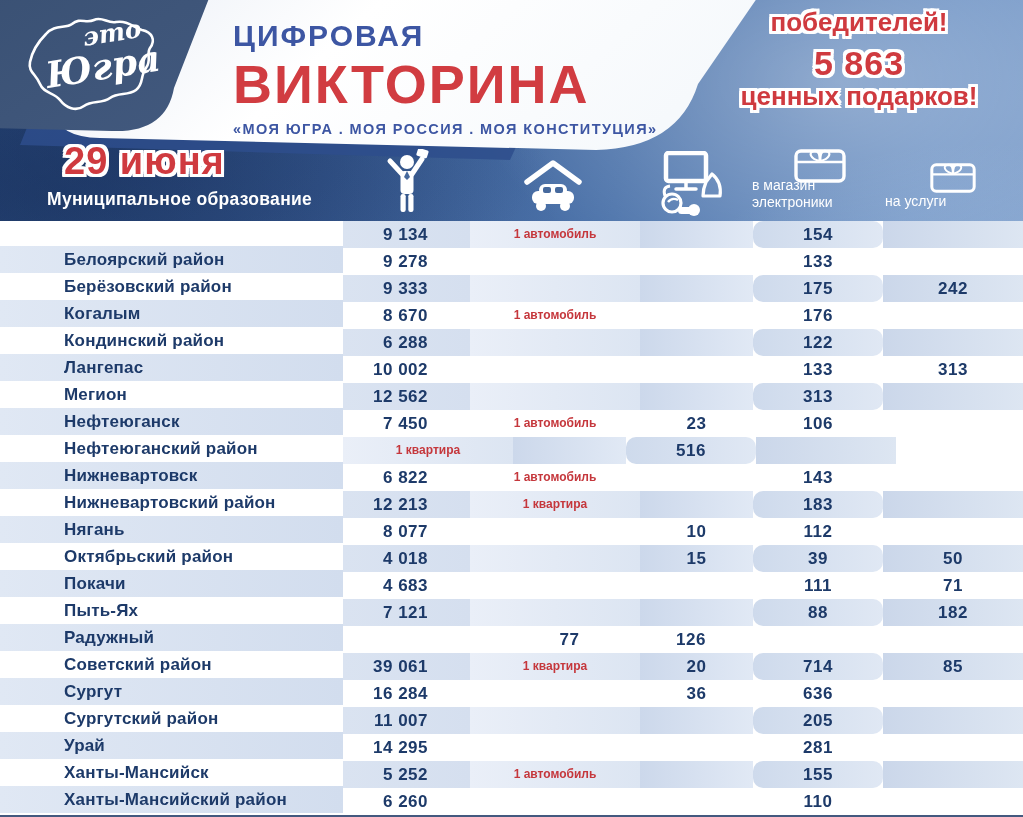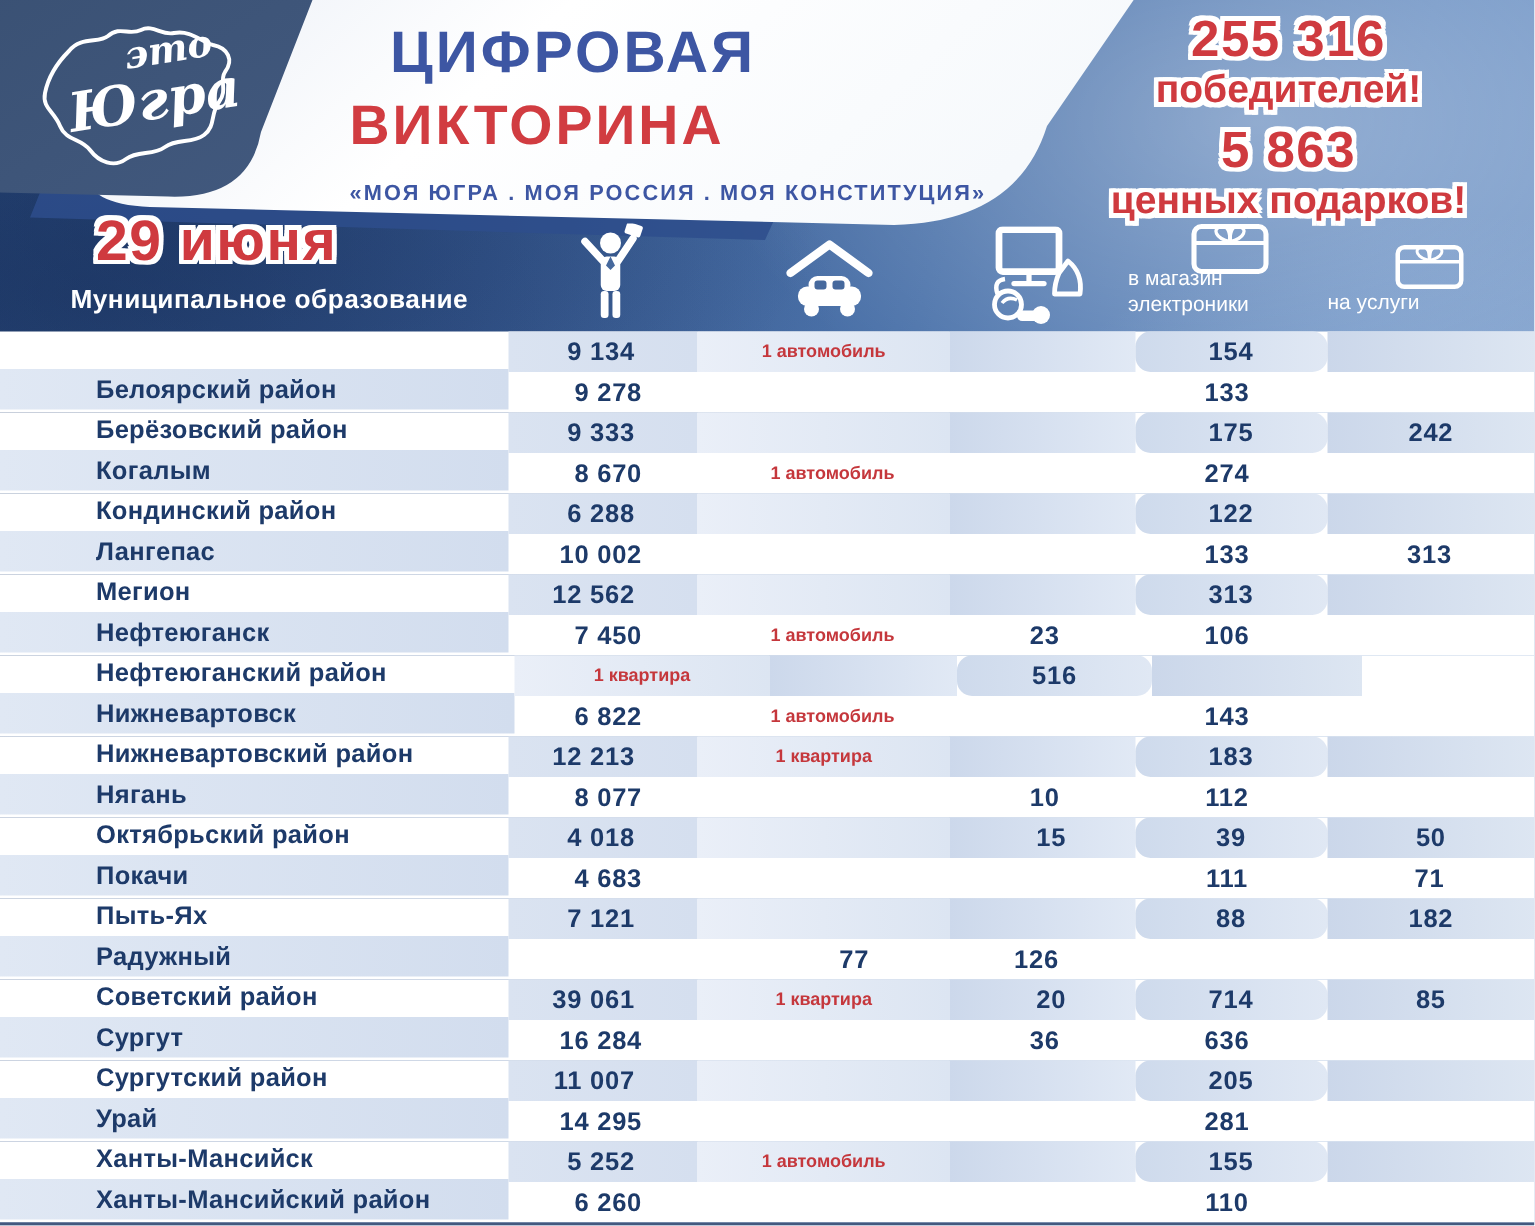--- a/index.html
+++ b/index.html
@@ -9,22 +9,22 @@
     background:
       radial-gradient(60% 45% at 82% 10%, rgba(255,255,255,0.30), rgba(255,255,255,0) 60%),
       radial-gradient(45% 35% at 96% 42%, rgba(170,196,228,0.45), rgba(170,196,228,0) 70%),
       radial-gradient(55% 30% at 12% 19%, rgba(12,32,72,0.30), rgba(12,32,72,0) 75%),
       radial-gradient(70% 40% at 6% 24%, rgba(16,38,80,0.35), rgba(16,38,80,0) 70%),
       linear-gradient(102deg,#2b4a7c 0%,#3a5d95 30%,#4d74ab 55%,#6d92c4 80%,#86a5cf 100%);
   }
   .hdr-shapes{position:absolute;top:0;left:0;}
   
   .title-block{position:absolute;left:233px;top:16px;color:#3d56a3;}
-  .title-line1{font-size:39px;font-weight:700;letter-spacing:2px;line-height:40px;margin-left:27px;}
-  .title-line2{font-size:37px;font-weight:800;letter-spacing:2px;line-height:56px;color:#d13c41;}
+  .title-line1{font-size:30px;font-weight:700;letter-spacing:2px;line-height:40px;}
+  .title-line2{font-size:54px;font-weight:800;letter-spacing:2px;line-height:56px;color:#d13c41;}
   .subtitle{font-size:14.5px;font-weight:700;letter-spacing:1.4px;margin-top:9px;color:#3d56a3;white-space:nowrap;}
   .outline-w{
     text-shadow:-3px -3px 0 #fff,3px -3px 0 #fff,-3px 3px 0 #fff,3px 3px 0 #fff,
                 -3px 0 0 #fff,3px 0 0 #fff,0 -3px 0 #fff,0 3px 0 #fff,
                 -2px -3px 0 #fff,2px 3px 0 #fff,3px -2px 0 #fff,-3px 2px 0 #fff;
   }
   .stats{position:absolute;right:8px;top:8px;width:312px;text-align:center;color:#cf3a3f;font-weight:800;}
   .stats .big{font-size:34px;line-height:37px;letter-spacing:1px;}
   .stats .small{font-size:26px;line-height:29px;}
   .stats .gap{height:8px;}
@@ -39,21 +39,21 @@
   .c{height:27px;line-height:27px;font-size:17px;font-weight:600;color:#1d3a69;overflow:hidden;white-space:nowrap;}
   .c1{width:343px;padding-left:64px;box-sizing:border-box;text-align:left;letter-spacing:.2px;margin-top:25px;}
   .c2{width:127px;text-align:right;padding-right:42px;box-sizing:border-box;letter-spacing:.5px;}
   .c3{width:170px;text-align:center;color:#c5373c;font-weight:700;font-size:12px;}
   .c4{width:113px;text-align:center;letter-spacing:.5px;}
   .c5{width:130px;text-align:center;letter-spacing:.5px;border-radius:10px;}
   .c6{width:140px;text-align:center;letter-spacing:.5px;}
   .trow.striped .c1{background:linear-gradient(90deg,#e0e8f4 0%,#d2ddee 100%);}
   .trow.striped .c2{background:linear-gradient(90deg,#dae3f1 0%,#d5dfef 100%);}
   .trow.striped .c3{background:linear-gradient(90deg,#eaeff8 0%,#dce5f2 100%);}
-  .trow.striped .c4{background:linear-gradient(90deg,#ccd8eb 0%,#e1e9f5 100%);padding-left:12px;}
+  .trow.striped .c4{background:linear-gradient(90deg,#ccd8eb 0%,#e1e9f5 100%);}
   .trow.striped .c5{background:linear-gradient(90deg,#cedaec 0%,#e0e8f4 100%);}
   .trow.striped .c6{background:linear-gradient(90deg,#cbd7ea 0%,#dde6f2 100%);}
   .bottom-strip{position:absolute;left:0;top:815px;width:1023px;height:2px;background:#44597f;}
 </style>
 </head>
 <body>
 
 <div class="poster">
 
   <svg class="hdr-shapes" width="1023" height="230" viewBox="0 0 1023 230">
@@ -82,21 +82,20 @@
     </g>
   </svg>
 
   <div class="title-block">
     <div class="title-line1">ЦИФРОВАЯ</div>
     <div class="title-line2">ВИКТОРИНА</div>
     <div class="subtitle">«МОЯ ЮГРА . МОЯ РОССИЯ . МОЯ КОНСТИТУЦИЯ»</div>
   </div>
 
   <div class="stats">
-    <div class="big outline-w">255 316</div>
     <div class="small outline-w">победителей!</div>
     <div class="gap"></div>
     <div class="big outline-w">5 863</div>
     <div class="small outline-w">ценных подарков!</div>
   </div>
 
   <div class="date outline-w">29 июня</div>
   <div class="muni-label">Муниципальное образование</div>
 
   <svg class="col-icon" style="left:384px;top:149px;" width="46" height="65" viewBox="0 0 46 65">
@@ -173,21 +172,21 @@
       <div class="c c3"></div>
       <div class="c c4"></div>
       <div class="c c5">175</div>
       <div class="c c6">242</div>
     </div>
       <div class="trow">
       <div class="c c1">Кондинский район</div>
       <div class="c c2">8 670</div>
       <div class="c c3">1 автомобиль</div>
       <div class="c c4"></div>
-      <div class="c c5">274</div>
+      <div class="c c5">176</div>
       <div class="c c6"></div>
     </div>
       <div class="trow striped">
       <div class="c c1">Лангепас</div>
       <div class="c c2">6 288</div>
       <div class="c c3"></div>
       <div class="c c4"></div>
       <div class="c c5">122</div>
       <div class="c c6"></div>
     </div>

